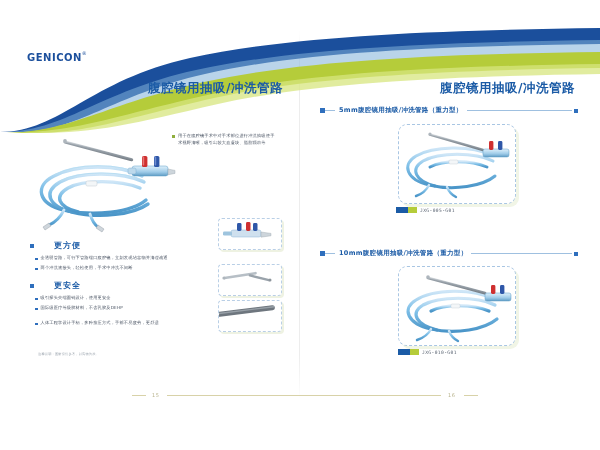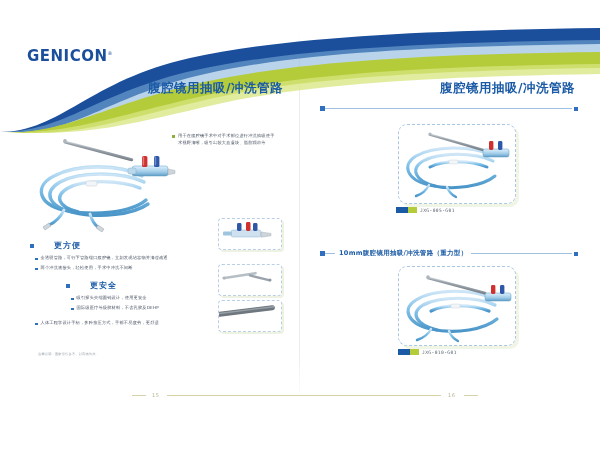--- a/index.html
+++ b/index.html
@@ -13,21 +13,21 @@
   .gutter{position:absolute;left:299px;top:30px;width:1px;height:370px;
           background:linear-gradient(to bottom,rgba(0,0,0,0) 0%,rgba(0,0,0,.07) 12%,rgba(0,0,0,.07) 88%,rgba(0,0,0,0) 100%);}
 
   
   .swoosh-wrap{position:absolute;left:0;top:28px;width:600px;height:105px;overflow:hidden;}
   .swoosh-wrap svg{display:block;}
 
   
   .logo{position:absolute;left:27px;top:46px;letter-spacing:.5px;}
   .logo .word{font-family:"DejaVu Sans","Liberation Sans",sans-serif;
-       font-weight:bold;font-size:15px;color:#1b4f9c;line-height:1;}
+       font-weight:bold;font-size:10px;color:#1b4f9c;line-height:1;}
   .logo .tm{font-size:5px;vertical-align:super;color:#1b4f9c;}
 
   
   .title-cn{position:absolute;font-family:"DejaVu Sans","Liberation Sans",sans-serif;
       font-weight:bold;color:#1b5ba6;font-size:12.5px;letter-spacing:.5px;white-space:nowrap;}
   .title-left{left:148px;top:80px;}
   .title-right{left:440px;top:80px;}
 
   
   .hero{position:absolute;left:24px;top:124px;width:152px;height:112px;}
@@ -173,21 +173,21 @@
     <div class="feat-li">
       <span class="dot"></span>
       <span class="ftxt">全透明管路，可行下管路端口腹腔镜，立刻发现堵塞物并清理疏通</span>
     </div>
     <div class="feat-li">
       <span class="dot"></span>
       <span class="ftxt">两个冲洗液接头，轻松使用，手术中冲洗不间断</span>
     </div>
   </div>
 
-  <div class="feat" style="top:280px;margin-left:36px;">
+  <div class="feat" style="top:280px;">
     <div class="feat-h">
       <span class="sqb"></span>
       <span class="htxt">更安全</span>
     </div>
     <div class="feat-li">
       <span class="dot"></span>
       <span class="ftxt">吸引探头尖端圆钝设计，使用更安全</span>
     </div>
     <div class="feat-li">
       <span class="dot"></span>
@@ -227,20 +227,21 @@
   <div class="thumb" style="left:218px;top:300px;">
     <svg width="60" height="28" viewBox="0 0 60 28">
       <rect x="-2" y="11" width="58" height="5" rx="2.5" fill="#6e767e" transform="rotate(-7 -2 11)"></rect>
       <rect x="-2" y="12" width="58" height="1.4" rx=".7" fill="#aab2b9" opacity=".7" transform="rotate(-7 -2 12)"></rect>
     </svg>
   </div>
 
   <div class="prod-head" style="top:106px;">
     <span class="ld"></span>
     <span class="rule-s"></span>
+    <span class="ptxt">5mm腹腔镜用抽吸/冲洗管路（重力型）</span>
     <span class="rule-l"></span>
     <span class="rd"></span>
   </div>
 
   <div class="prod-frame" style="left:398px;top:124px;width:116px;height:78px;">
     <svg width="114" height="76" viewBox="0 0 114 76">
       <g fill="none" stroke="url(#tube)" stroke-width="3" stroke-linecap="round">
         <path d="M92,30 C72,20 34,21 17,31 C2,40 8,55 30,60 C55,66 84,61 96,51"></path>
         <path d="M94,36 C76,27 40,27 24,36 C11,44 16,56 36,61"></path>
         <path d="M88,42 C72,35 44,35 31,42"></path>

